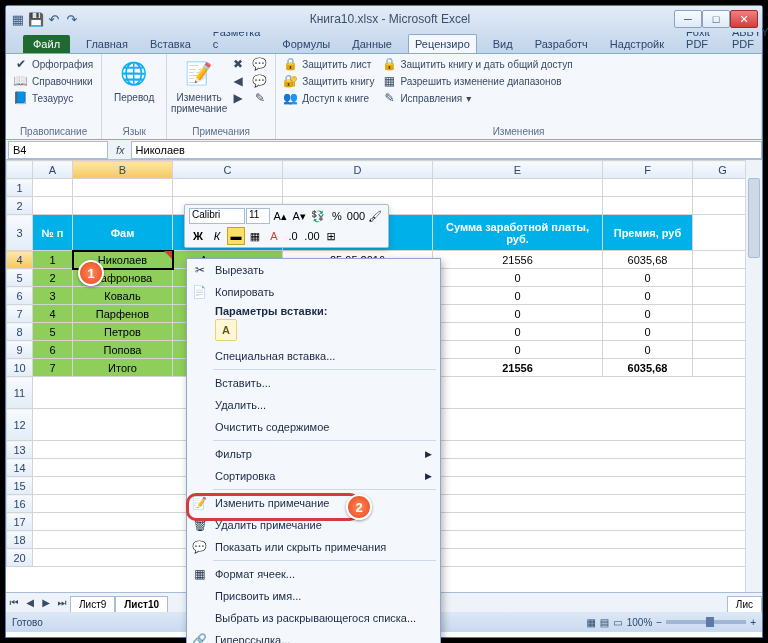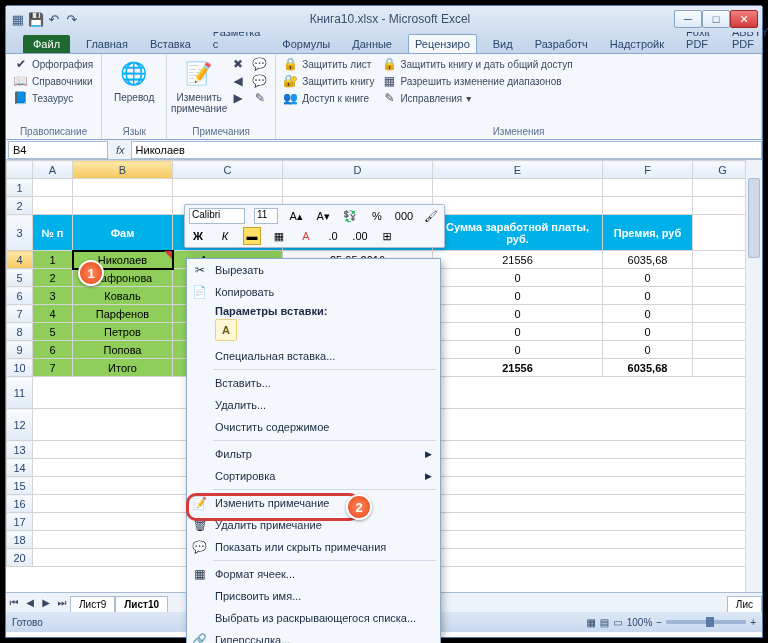--- a/index.html
+++ b/index.html
@@ -43,21 +43,21 @@
 .selrow th { background: linear-gradient(#fde8a8,#f6c75e); }
 .comment-ind::after { content:''; position:absolute; top:0; right:0; border:4px solid transparent; border-top-color:#d43c3c; border-right-color:#d43c3c;}
 .tabs-strip { display: flex; align-items: center; height: 20px; background: #eef3fa; border-top: 1px solid #a9bcd6; font-size: 10px; }
 .tabs-strip .navbtn { width: 16px; text-align: center; color: #3a4a63; cursor: pointer; }
 .tabs-strip .stab { padding: 2px 8px; background: #fff; border: 1px solid #a9bcd6; border-bottom: none; margin-top: 2px; cursor: pointer; }
 .statusbar { display: flex; align-items: center; height: 20px; background: linear-gradient(#dce8f6,#c9d9ee); font-size: 10px; color: #2b466b; padding: 0 6px; gap: 18px; }
 .statusbar .zoom { margin-left: auto; display: flex; align-items: center; gap: 4px; }
 .slider { width: 80px; height: 4px; background: #9fb6d4; position: relative; }
 .slider::after { content:''; position:absolute; left:50%; top:-3px; width:8px; height:10px; background:#5b7aa8; }
 .mini-toolbar { position: absolute; left: 178px; top: 198px; background: #f4f7fc; border: 1px solid #a9bcd6; border-radius: 2px; padding: 2px 4px; box-shadow: 0 2px 6px rgba(0,0,0,.2); display: flex; flex-direction: column; gap: 2px; }
-.mini-toolbar .row { display: flex; gap: 9px; align-items: center; }
+.mini-toolbar .row { display: flex; gap: 1px; align-items: center; }
 .mini-toolbar .mi { width: 18px; height: 18px; display: inline-flex; align-items: center; justify-content: center; font-size: 11px; border: 1px solid transparent; cursor: pointer; }
 .mini-toolbar select, .mini-toolbar .selbox { font-size: 10px; height: 16px; border: 1px solid #a9bcd6; background:#fff; }
 .ctx-menu { position: absolute; left: 180px; top: 252px; width: 255px; background: #f4f7fc; border: 1px solid #8ca8cc; box-shadow: 2px 3px 8px rgba(0,0,0,.3); font-size: 11px; }
 .ctx-menu .mitem { display: flex; align-items: center; height: 22px; padding: 0 8px 0 28px; position: relative; cursor: pointer; color: #1a2a44; }
 .ctx-menu .mitem .mico { position: absolute; left: 4px; width: 18px; text-align: center; font-size: 12px; }
 .ctx-menu .mitem .arrow { margin-left: auto; font-size: 9px; }
 .ctx-menu .sep { height: 1px; background: #cfd8e6; margin: 2px 4px 2px 26px; }
 .ctx-menu .paste-opts { padding: 2px 4px 4px 28px; }
 .ctx-menu .paste-opts .opt { display:inline-flex; width:22px; height:22px; border:1px solid #e7d27a; background:#fff7d6; align-items:center; justify-content:center; font-weight:bold; color:#6a5a1a; border-radius:2px; }
 .heading.paste { padding: 2px 8px 0 28px; font-weight: bold; color: #1a2a44; }

